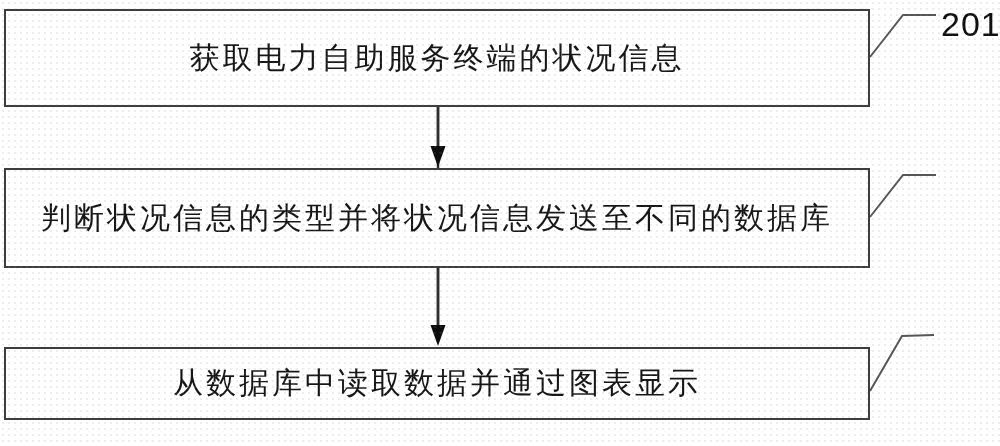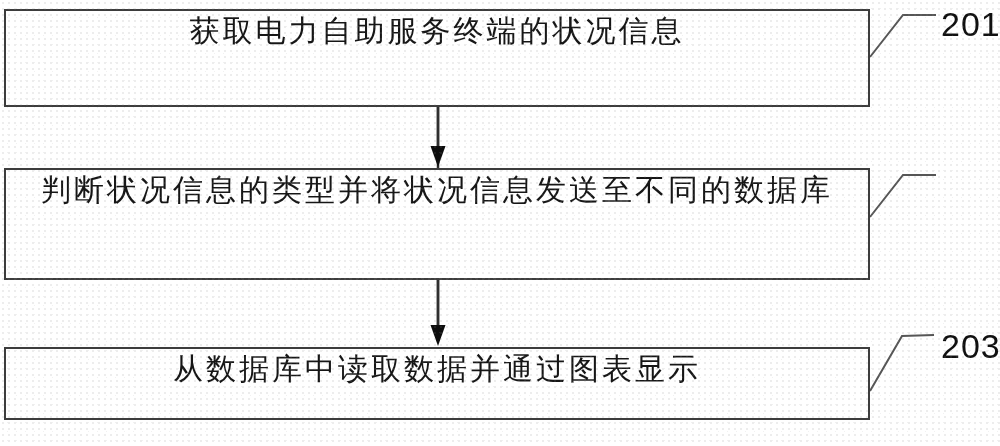--- a/index.html
+++ b/index.html
@@ -29,25 +29,26 @@
     pointer-events: none;
   }
   .flow-box {
     position: absolute;
     left: 4px;
     width: 866px;
     box-sizing: border-box;
     border: 2.5px solid #3d3d3d;
     background: #ffffff;
     display: flex;
+    align-items: center;
     justify-content: center;
     z-index: 2;
   }
   .box1 { top: 9px;   height: 98px; }
-  .box2 { top: 168px; height: 112px; }
+  .box2 { top: 168px; height: 100px; }
   .box3 { top: 347px; height: 73px; }
   .flow-text {
     font-size: 30px;
     letter-spacing: 3px;
     color: #161616;
     white-space: nowrap;
   }
   .ref-label {
     position: absolute;
     left: 941px;
@@ -101,17 +102,16 @@
     <span class="flow-text">判断状况信息的类型并将状况信息发送至不同的数据库</span>
   </div>
 
   <div class="flow-box box3">
     <span class="flow-text">从数据库中读取数据并通过图表显示</span>
   </div>
 
   <div class="ref-label ref1">201</div>
 
 
-  <div class="ref-label ref3">203</div>
 
   <div class="scan-noise"></div>
 
 </div>
 
 </body></html>

